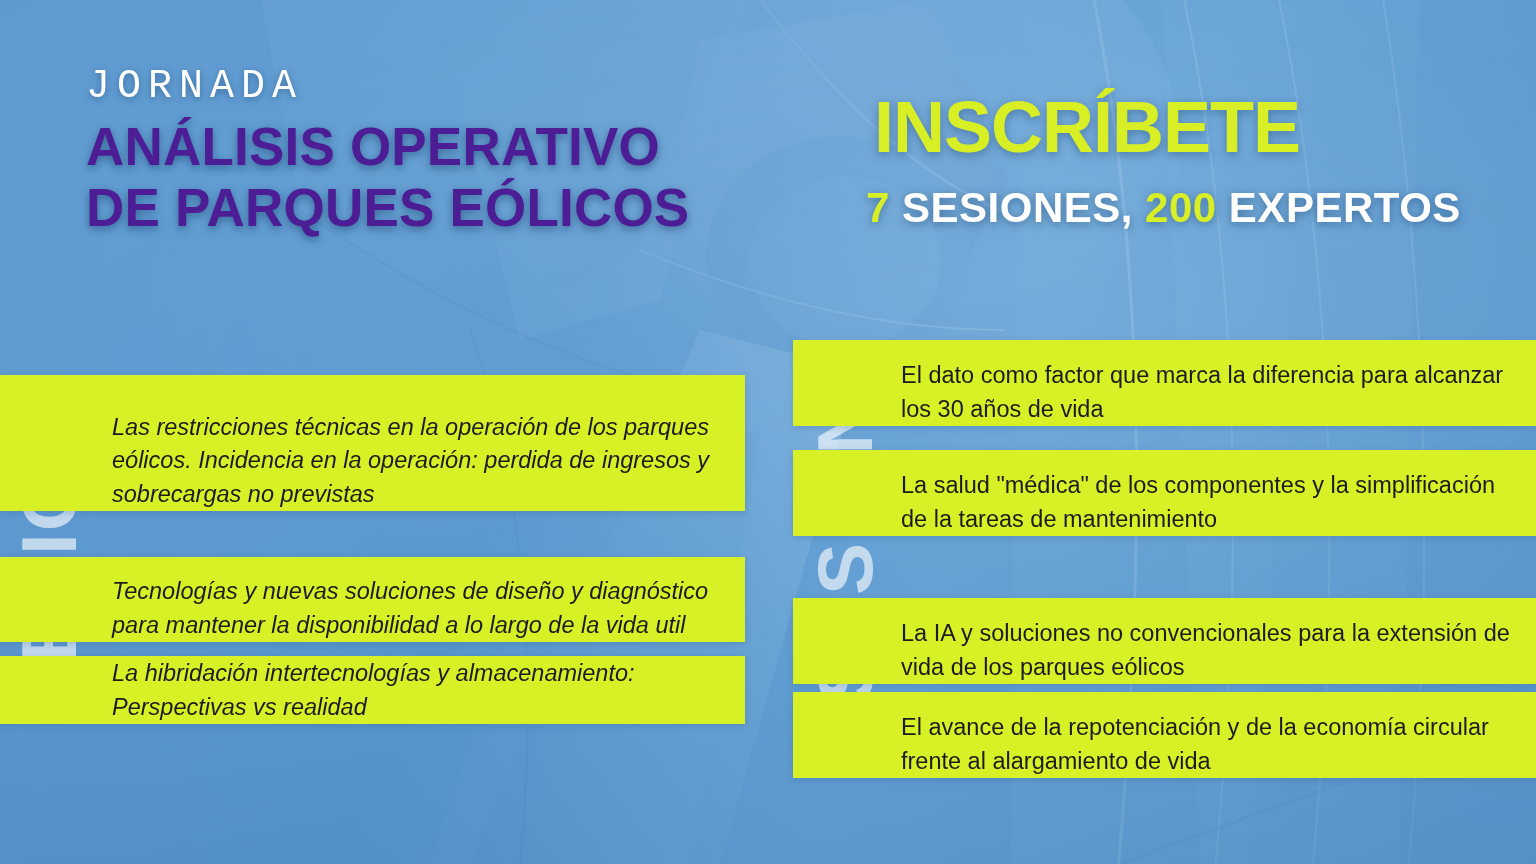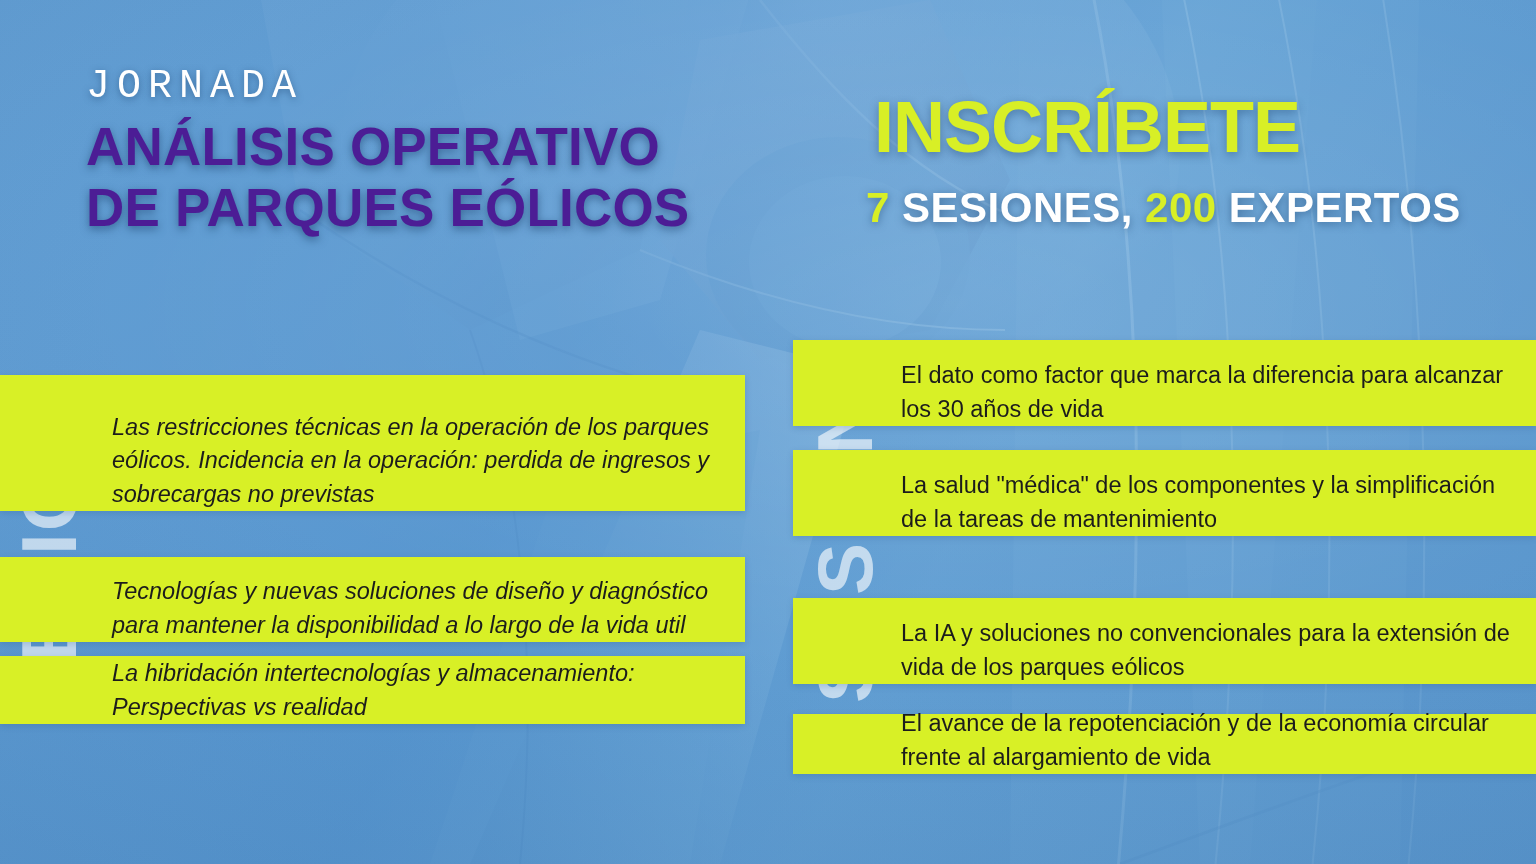--- a/index.html
+++ b/index.html
@@ -79,21 +79,21 @@
   .col-right .card { left:793px; width:743px; }
   .col-right .card p { padding-left:108px; padding-right:20px; }
 
   #lcard0 { top:375px; height:136px; }
   #lcard1 { top:541px; height:85px;margin-top:16px;  }
   #lcard2 { top:656px; height:68px;  }
 
   #rcard0 { top:340px; height:86px; }
   #rcard1 { top:450px; height:86px; }
   #rcard2 { top:560px; height:86px;margin-top:38px; }
-  #rcard3 { top:714px; height:60px; }
+  #rcard3 { top:692px; height:86px; }
 </style>
 </head>
 <body>
 
 <div id="bg">
   <svg viewBox="0 0 1536 864" preserveAspectRatio="none">
     <defs>
       <linearGradient id="bgGrad" x1="0" y1="0" x2="1" y2="1">
         <stop offset="0%" stop-color="#7fb3dc"></stop>
         <stop offset="45%" stop-color="#5f9ad0"></stop>

